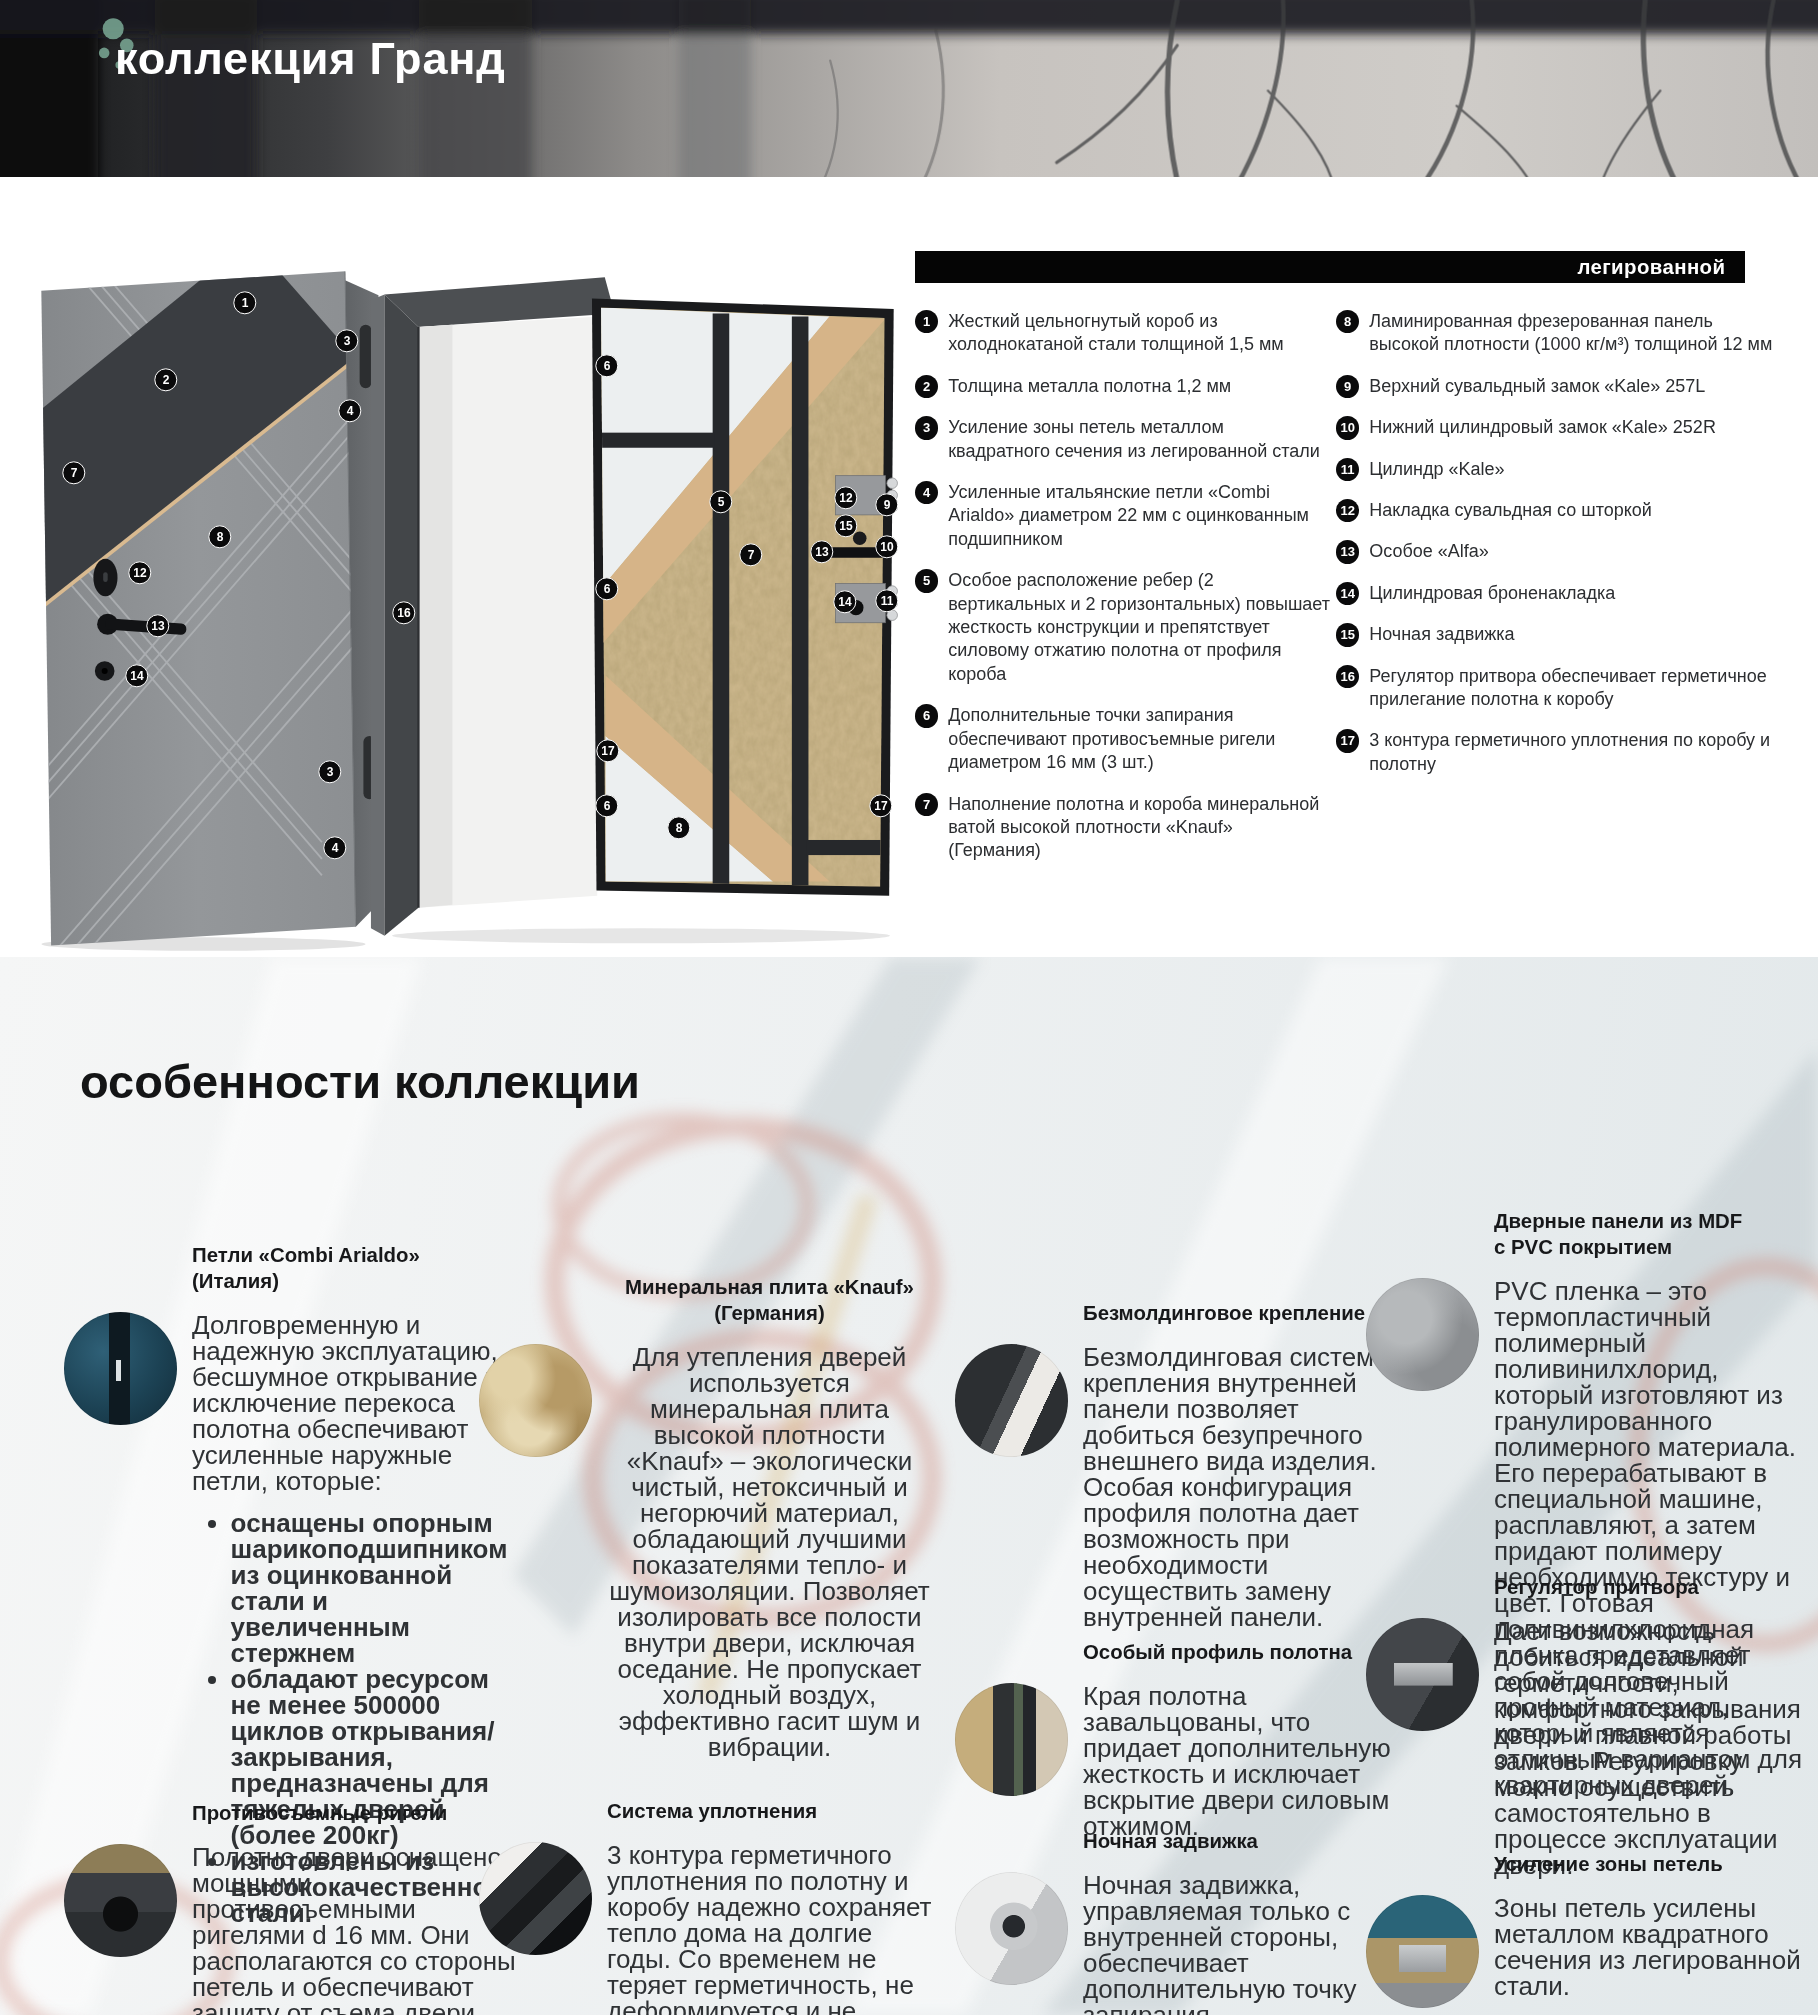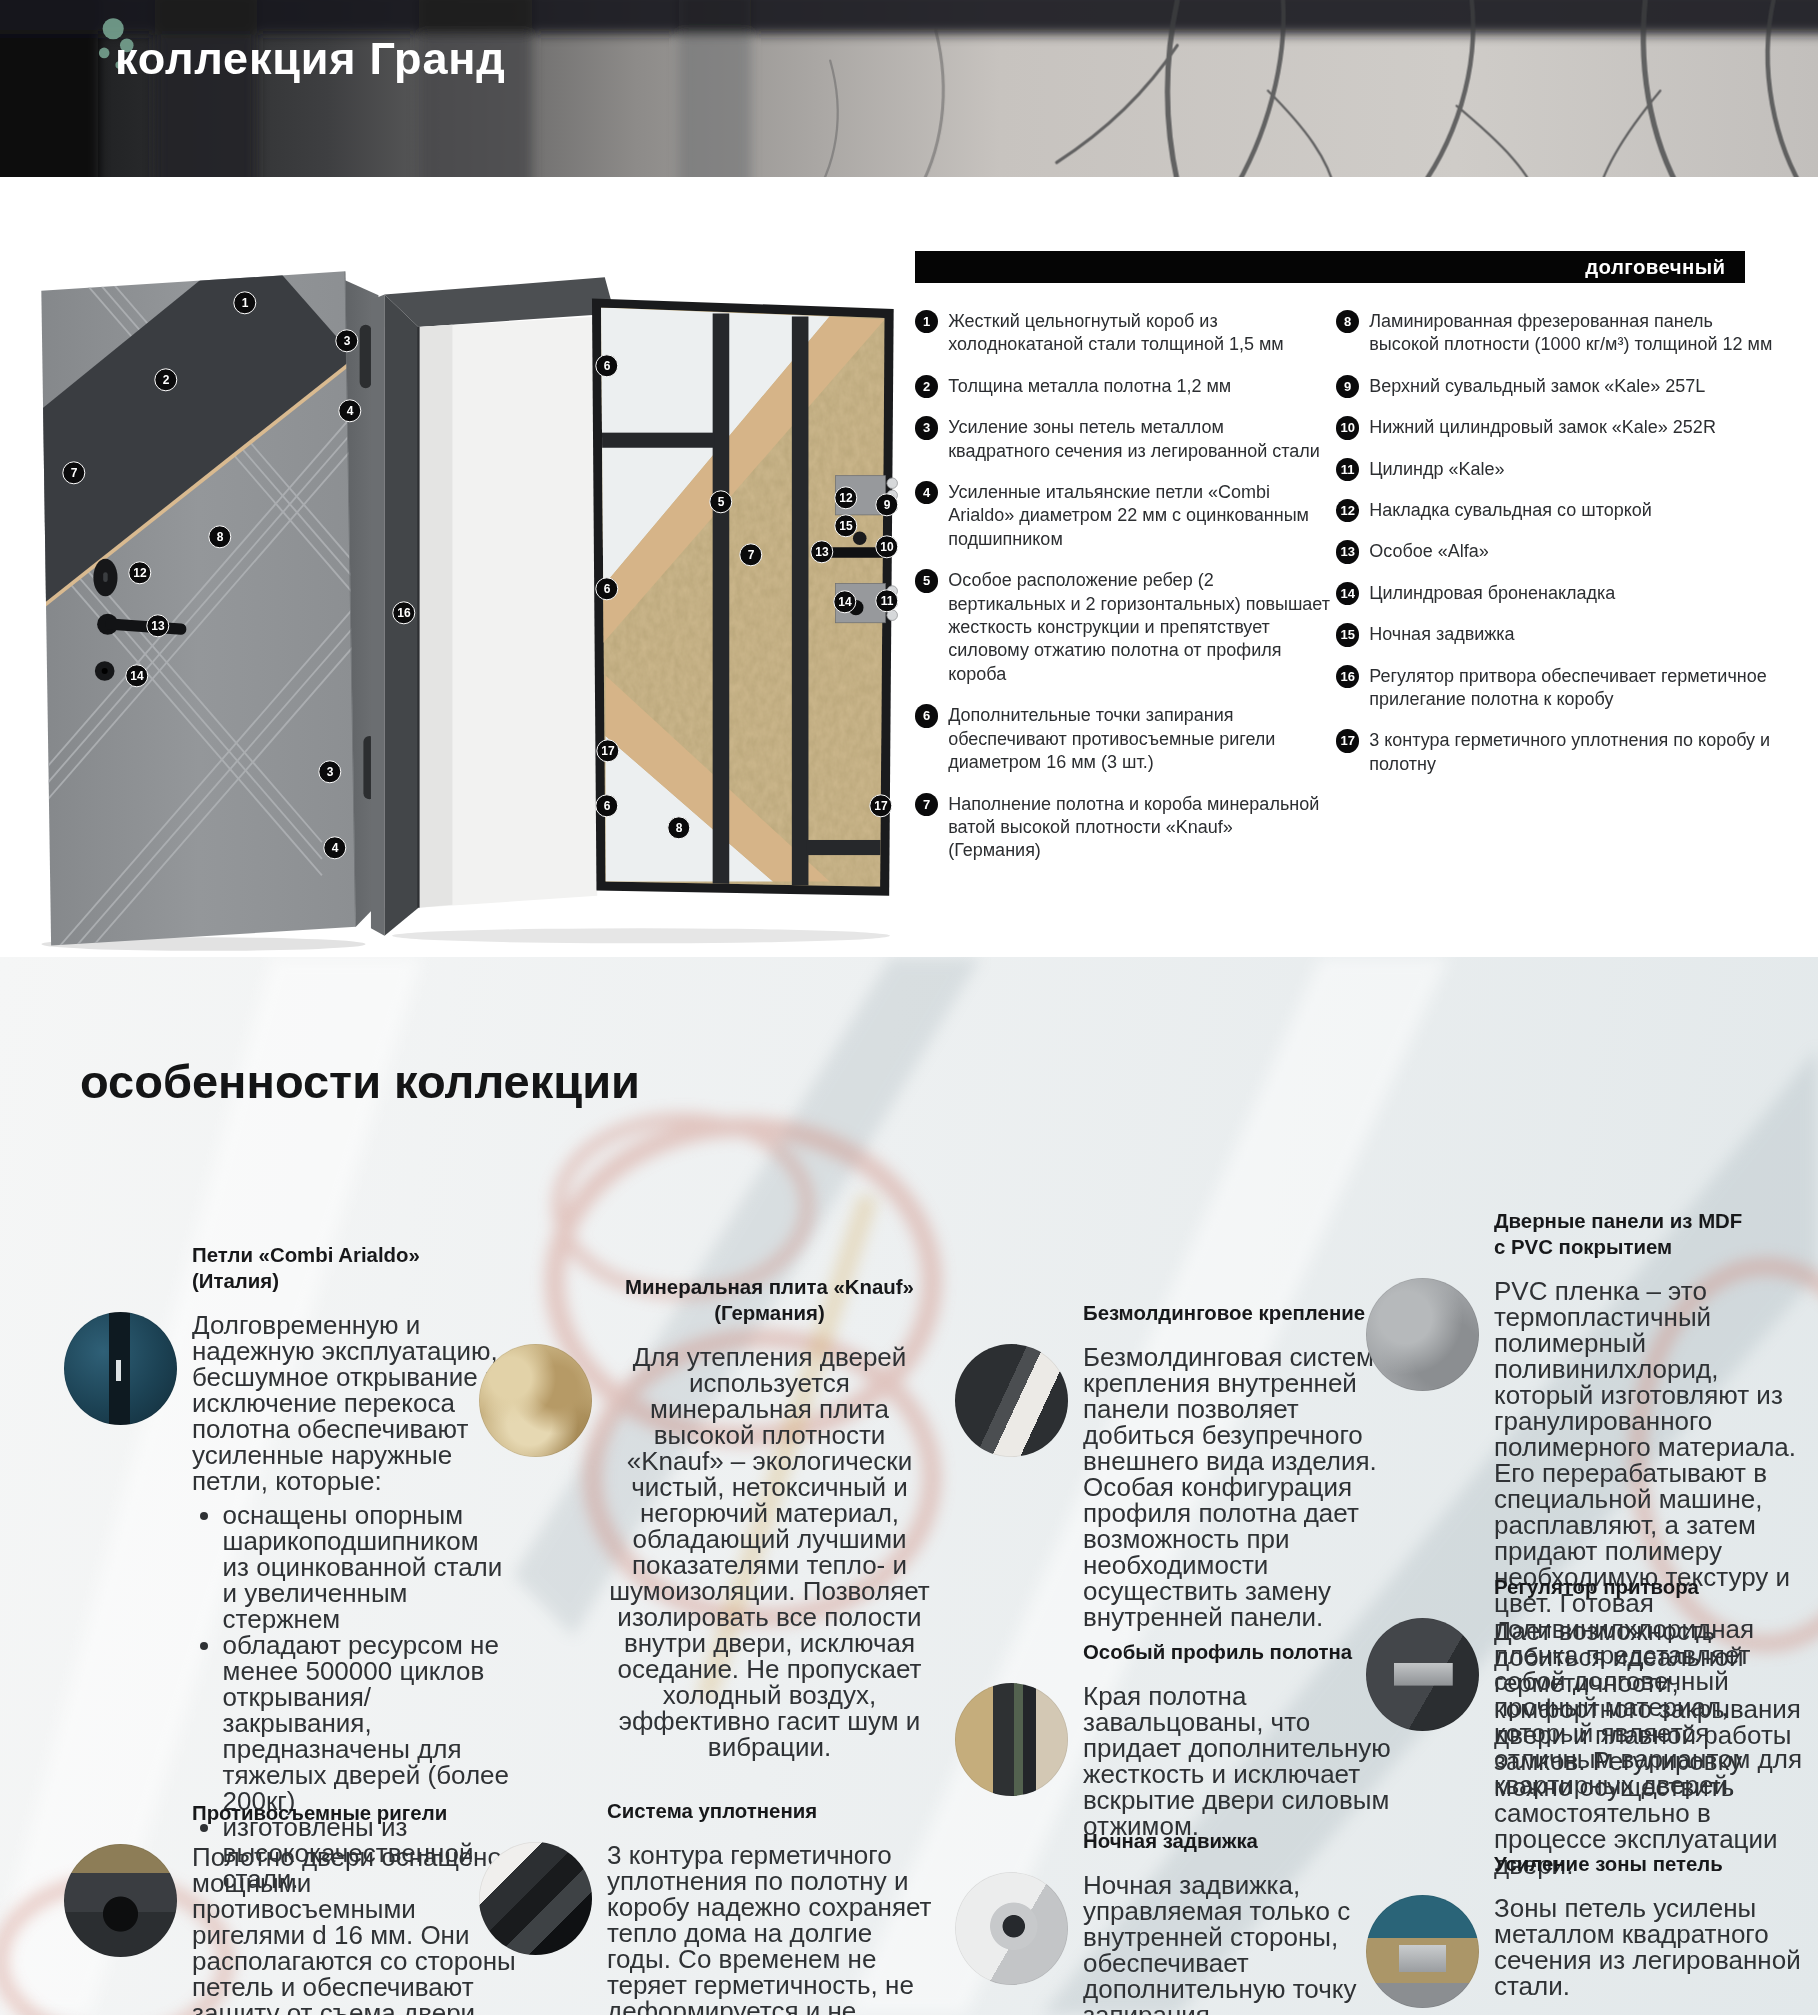--- a/index.html
+++ b/index.html
@@ -41,21 +41,21 @@
   #features-title{position:absolute;left:68px;top:88px;margin:12px;font-size:47px;line-height:50px;
                   font-weight:700;color:#141516;}
   .feature{position:absolute;width:453px;}
   .ftitle{margin:0 0 18px 128px;font-size:20.4px;line-height:26px;font-weight:700;color:#17181a;
           white-space:pre-line;}
   .frow{display:flex;gap:15px;align-items:flex-start;}
   .fcircle{width:113px;height:113px;border-radius:50%;flex:none;
            box-shadow:inset 0 0 0 0.8px rgba(0,0,0,.08);}
   .fbody{width:325px;font-size:26px;line-height:26px;color:#2f3235;}
   .fpara{margin:0;}
-  .fbullets{margin:8px;padding-left:22.6px;}
+  .fbullets{margin:16px;padding-left:22.6px;font-weight:bold;}
   .fbullets li{margin:0;}
 
   
   .icon-hinge{background:
     linear-gradient(#dde2e4,#dde2e4) 48% 52%/5.3px 21px no-repeat,
     linear-gradient(90deg, rgba(0,0,0,0) 40%, #0e1a21 40%, #0e1a21 58%, rgba(0,0,0,0) 58%),
     radial-gradient(circle at 35% 35%, #2f6077, #1c4254 55%, #122b38 100%);}
   .icon-knauf{background:
     radial-gradient(circle at 28% 30%, #e2d2a8 0 18%, rgba(0,0,0,0) 40%),
     radial-gradient(circle at 68% 38%, #b69a66 0 20%, rgba(0,0,0,0) 45%),
@@ -256,21 +256,21 @@
           <div class="callout" style="left: 857px; top: 252px;">9</div>
           <div class="callout" style="left: 816px; top: 273px;">15</div>
           <div class="callout" style="left: 857px; top: 294px;">10</div>
           <div class="callout" style="left: 792px; top: 299px;">13</div>
           <div class="callout" style="left: 857px; top: 348px;">11</div>
           <div class="callout" style="left: 815px; top: 349px;">14</div>
         </div>
     </div>
 
     <div id="construct-bar">
-      <span>долговечный</span>
+      <span>легированной</span>
     </div>
     <div id="construct-col1" class="construct-col">
         <div class="citem">
           <span class="cnum">1</span>
           <span class="ctext">Жесткий цельногнутый короб из холоднокатаной стали толщиной 1,5 мм</span>
         </div>
         <div class="citem">
           <span class="cnum">2</span>
           <span class="ctext">Толщина металла полотна 1,2 мм</span>
         </div>

